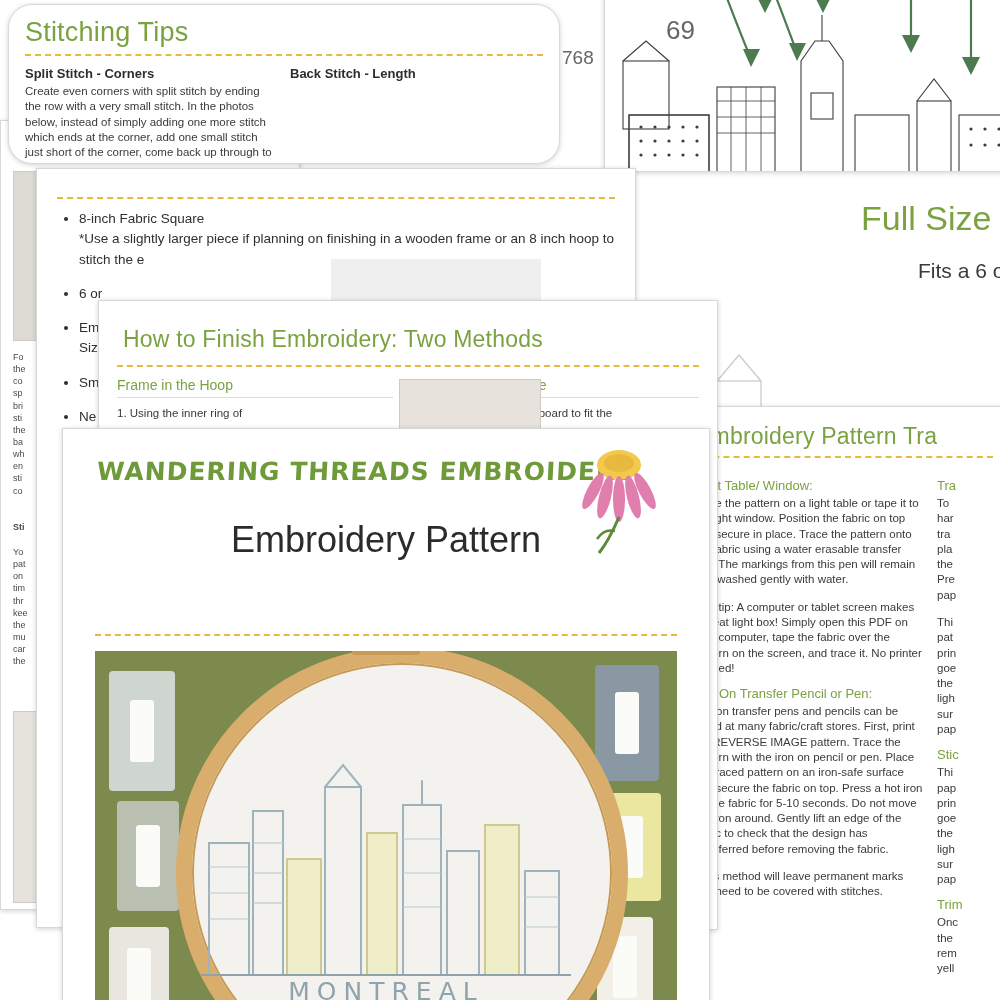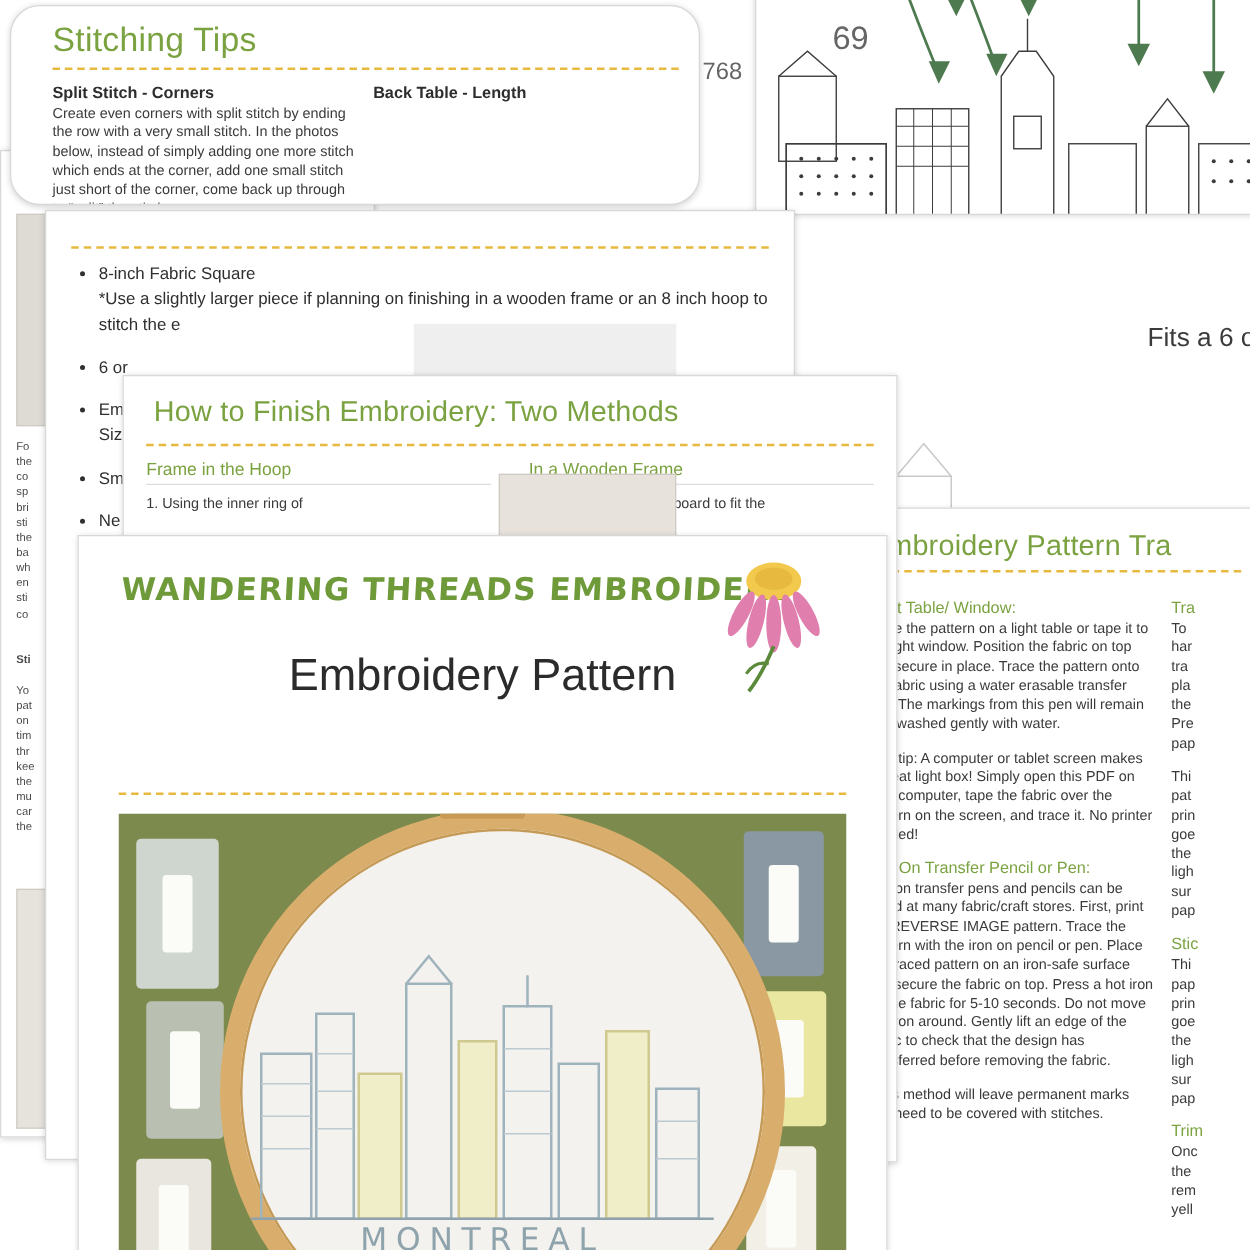--- a/index.html
+++ b/index.html
@@ -53,21 +53,21 @@
   }
   .col2 {
     display: flex;
     gap: 12px;
   }
   .col2 > div { flex: 1; }
 
   
   #sheet-tips {
     left: 8px; top: 4px; width: 552px; height: 160px;
-    padding: 10px 16px 0 33px;
+    padding: 10px 16px 0 16px;
     border-radius: 24px;
   }
   #sheet-tips h1 { font-size: 27px; margin: 2px 0 0 0; }
 
   
   #sheet-longtext {
     left: 0px; top: 120px; width: 300px; height: 790px;
     padding: 14px 12px;
   }
   .tiny-text {
@@ -93,21 +93,21 @@
     line-height: 1.5;
     color: #2f2f2f;
   }
   #sheet-materials li { margin-bottom: 14px; }
 
   
   #sheet-finish {
     left: 98px; top: 300px; width: 620px; height: 630px;
     padding: 12px 18px;
   }
-  #sheet-finish h1 { font-size: 23px; margin: 3px 0 0 6px; color:#7ba240;}
+  #sheet-finish h1 { font-size: 23px; margin: 13px 0 0 6px; color:#7ba240;}
 
   
   #sheet-transfer {
     left: 678px; top: 406px; width: 330px; height: 600px;
     padding: 12px 14px;
   }
   #sheet-transfer h1 { font-size: 23px; margin: 4px 0 0 2px; white-space: nowrap;}
   #sheet-transfer .body-text { font-size: 11.5px; }
   #sheet-transfer .sub-head { font-size: 13px; margin-top: 10px; }
 
@@ -227,20 +227,21 @@
     background: #fbfbf8;
     border-radius: 3px;
   }
 </style>
 </head>
 <body>
 
 <div id="stage">
 
   <div class="sheet" id="sheet-fullsize">
+    <div class="fs-title">Full Size</div>
     <div class="fs-sub">Fits a 6 or 7-</div>
 
     <svg width="400" height="220" style="position:absolute;left:0;top:600px;">
       <g stroke="#c9c9c9" fill="none" stroke-width="1.2">
         <rect x="20" y="60" width="38" height="150"></rect>
         <rect x="30" y="40" width="18" height="22"></rect>
         <rect x="66" y="90" width="30" height="120"></rect>
         <rect x="104" y="40" width="44" height="170"></rect>
         <path d="M104 40 L126 14 L148 40"></path>
         <rect x="158" y="100" width="34" height="110"></rect>
@@ -409,21 +410,21 @@
 
   <div class="sheet" id="sheet-tips">
     <h1 class="title-green">Stitching Tips</h1>
     <div class="dashed-rule"></div>
     <div class="col2">
       <div>
         <div class="sub-head-dark">Split Stitch - Corners</div>
         <div class="body-text">Create even corners with split stitch by ending the row with a very small stitch. In the photos below, instead of simply adding one more stitch which ends at the corner, add one small stitch just short of the corner, come back up through to “split” the stitch a...</div>
       </div>
       <div>
-        <div class="sub-head-dark">Back Table - Length</div>
+        <div class="sub-head-dark">Back Stitch - Length</div>
       </div>
     </div>
   </div>
 
   <div class="sheet" id="sheet-materials">
     <div class="dashed-rule" style="margin-top:14px;"></div>
     <div style="position:absolute;left:294px;top:90px;width:210px;height:58px;background:#efefef;"></div>
     <ul>
       <li style="white-space:pre-line;">8-inch Fabric Square
 *Use a slightly larger piece if planning on finishing in a wooden frame or an 8 inch hoop to stitch the e</li>

